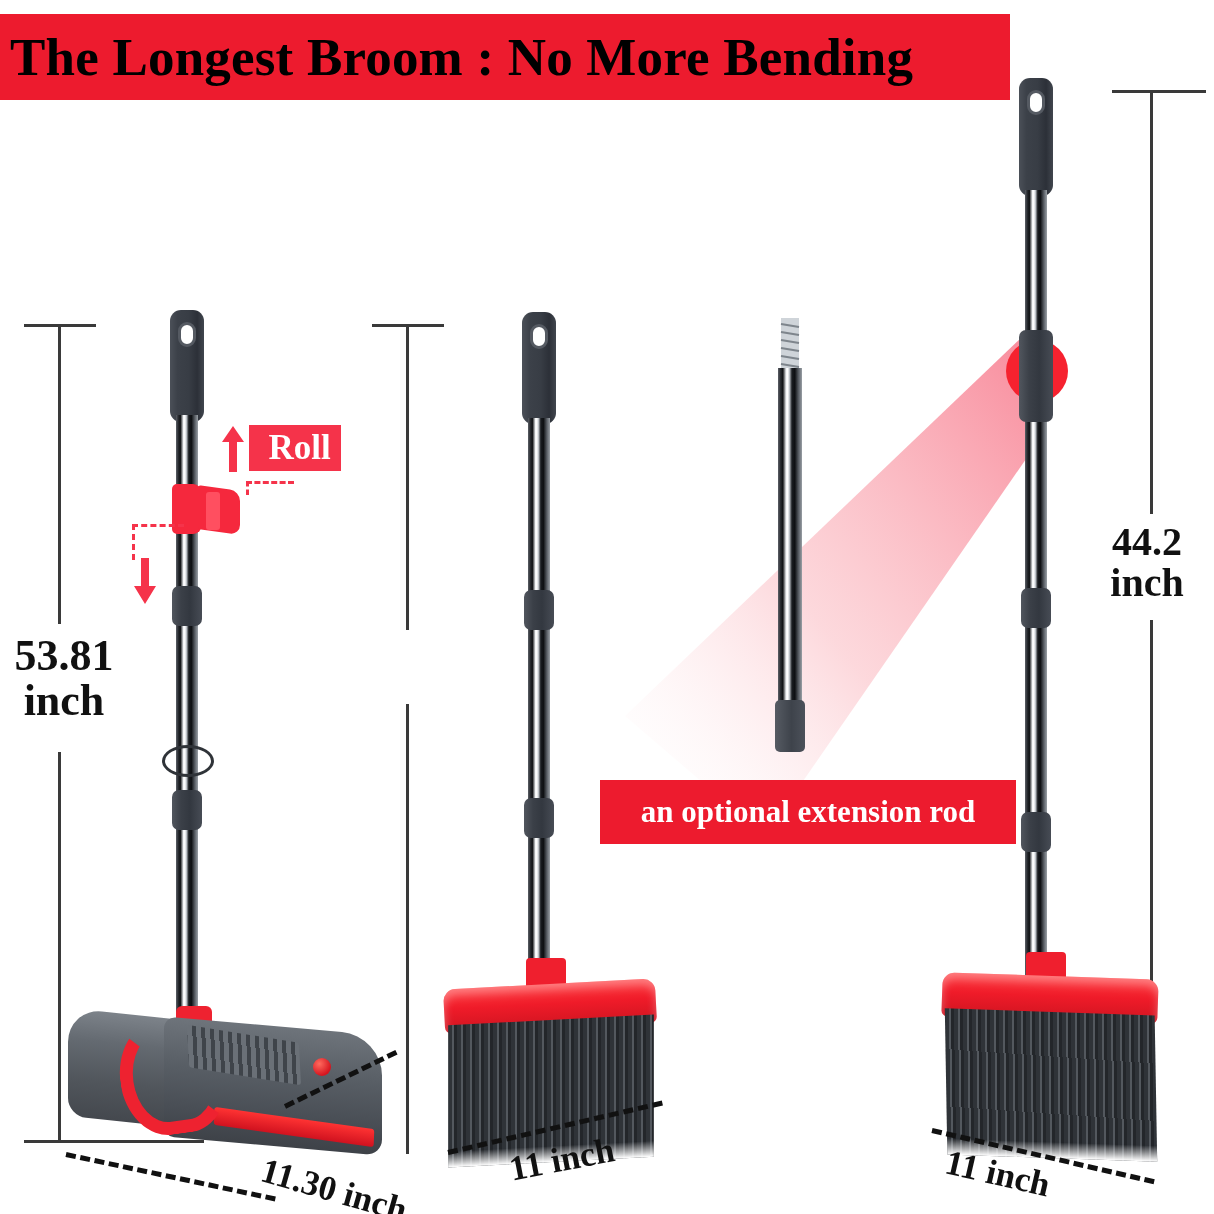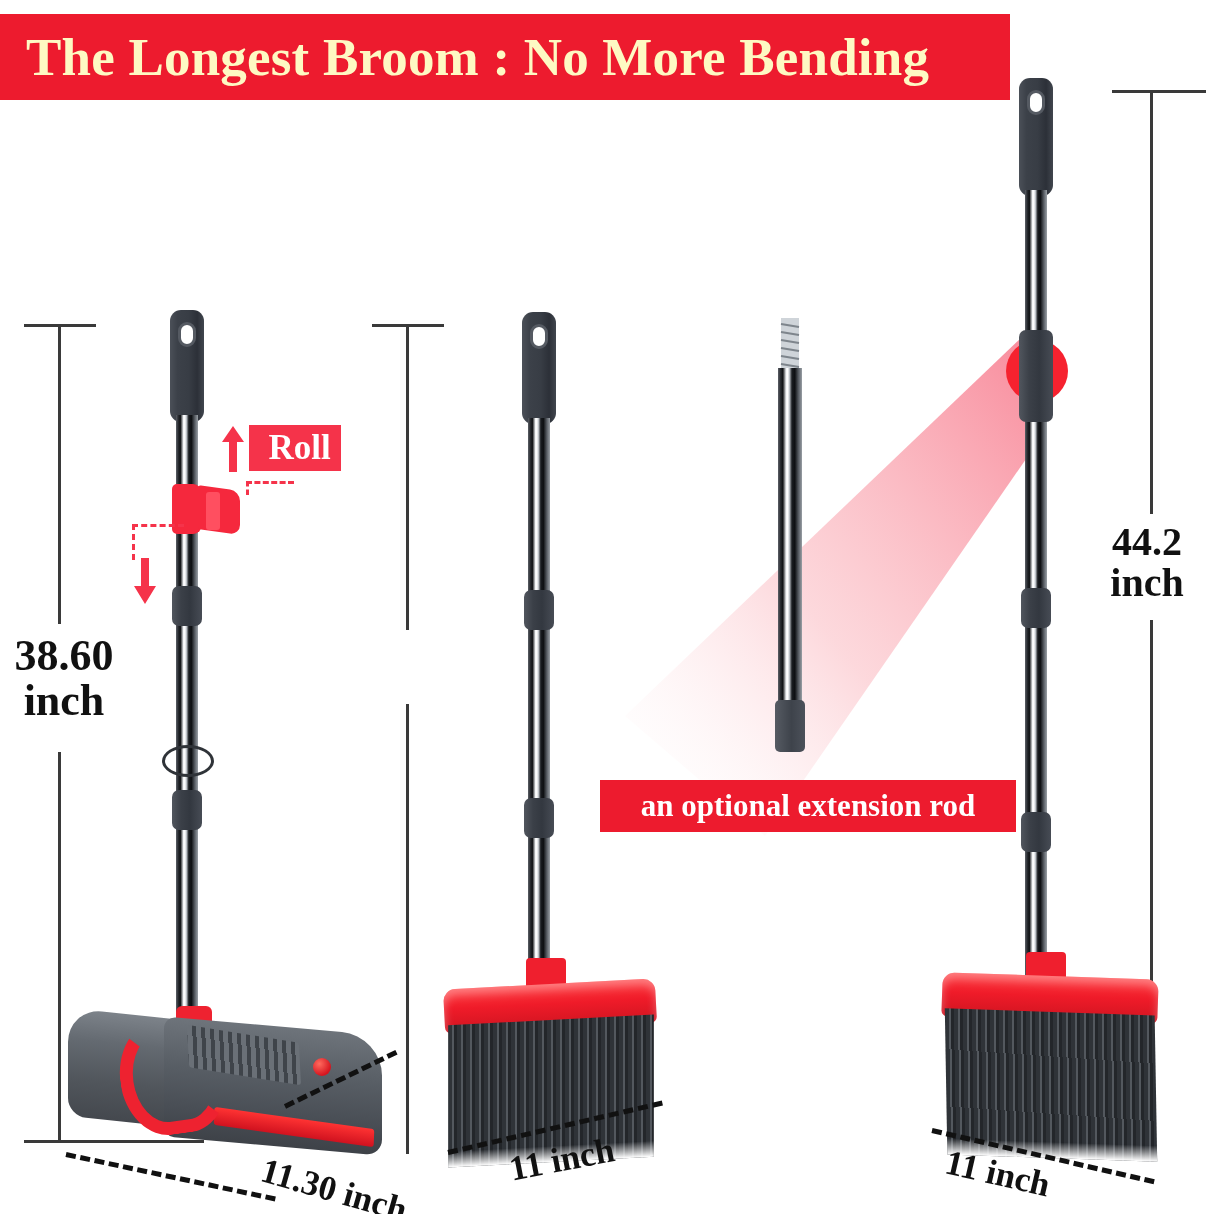--- a/index.html
+++ b/index.html
@@ -10,23 +10,23 @@
     position:relative; overflow:hidden;
   }
   #stage { position:absolute; inset:0; background:#fff; }
 
   
   .header-banner{
     position:absolute; left:0; top:14px; width:1010px; height:86px;
     background:#ed1b2e; display:flex; align-items:center;
   }
   .header-title{
-    color:#fef9c3; font-size:53px; font-weight:700;
+    color:#000000; font-size:53px; font-weight:700;
     font-family:"Liberation Serif", serif;
-    letter-spacing:.2px; padding-left:26px; white-space:nowrap;
+    letter-spacing:.2px; padding-left:10px; white-space:nowrap;
     line-height:1;
   }
 
   
   .mline{ position:absolute; background:#3a3a3a; width:3px; }
   .mcap{ position:absolute; background:#3a3a3a; height:3px; }
 
   .mlabel{
     position:absolute; color:#111; font-weight:700;
     font-family:"Liberation Serif", serif; text-align:center;
@@ -183,21 +183,21 @@
   <div class="header-banner">
     <div class="header-title">The Longest Broom : No More Bending</div>
   </div>
 
   <div>
     <div class="mcap" style="left:24px; top:324px; width:72px;"></div>
     <div class="mline" style="left:58px; top:324px; height:300px;"></div>
     <div class="mline" style="left:58px; top:752px; height:390px;"></div>
     <div class="mcap" style="left:24px; top:1140px; width:180px;"></div>
     <div class="mlabel" style="left:0px; top:634px; width:128px; font-size:44px;">
-      <span class="num">38.60</span>
+      <span class="num">53.81</span>
       <span class="unit">inch</span>
     </div>
   </div>
 
   <div>
     <div class="mcap" style="left:372px; top:324px; width:72px;"></div>
     <div class="mline" style="left:406px; top:324px; height:306px;"></div>
     <div class="mline" style="left:406px; top:704px; height:450px;"></div>
   </div>
 
@@ -308,21 +308,21 @@
         <line x1="4" y1="22" x2="22" y2="25"></line>
         <line x1="4" y1="30" x2="22" y2="33"></line>
         <line x1="4" y1="38" x2="22" y2="41"></line>
         <line x1="4" y1="46" x2="22" y2="49"></line>
       </g>
     </svg>
     <div class="pole" style="left:778px; top:368px; width:24px; height:338px;"></div>
     <div style="position:absolute; left:775px; top:700px; width:30px; height:52px; border-radius:5px;
                 background:linear-gradient(90deg,#565b63,#3e434b 55%,#4c515a);"></div>
 
-    <div class="ribbon" style="left:600px; top:780px; width:416px; height:52px;">
+    <div class="ribbon" style="left:600px; top:780px; width:416px; height:64px;">
       <span style="font-size:31px;">an optional extension rod</span>
     </div>
   </div>
 
   <div class="product">
     <div class="grip" style="left:1019px; top:78px; width:34px; height:118px;">
       <div class="slot" style="top:12px; width:18px; height:25px;"></div>
     </div>
     <div class="pole" style="left:1025px; top:190px; width:22px; height:790px;"></div>
 

